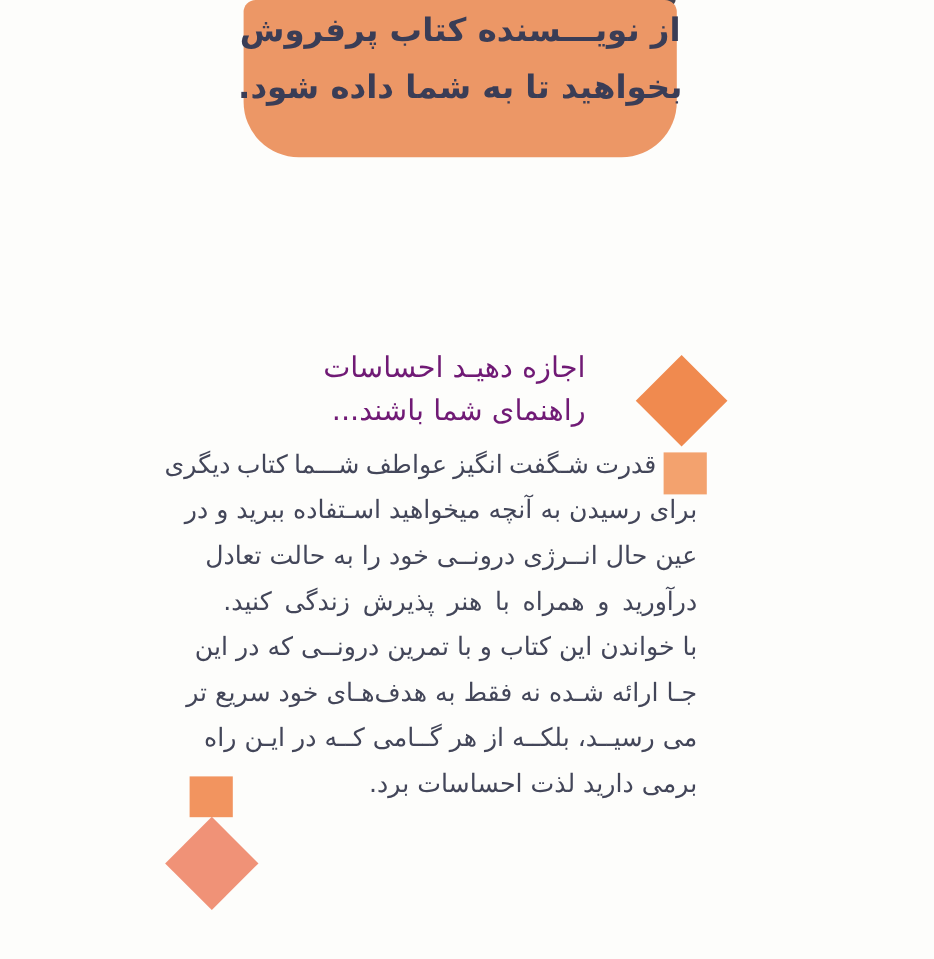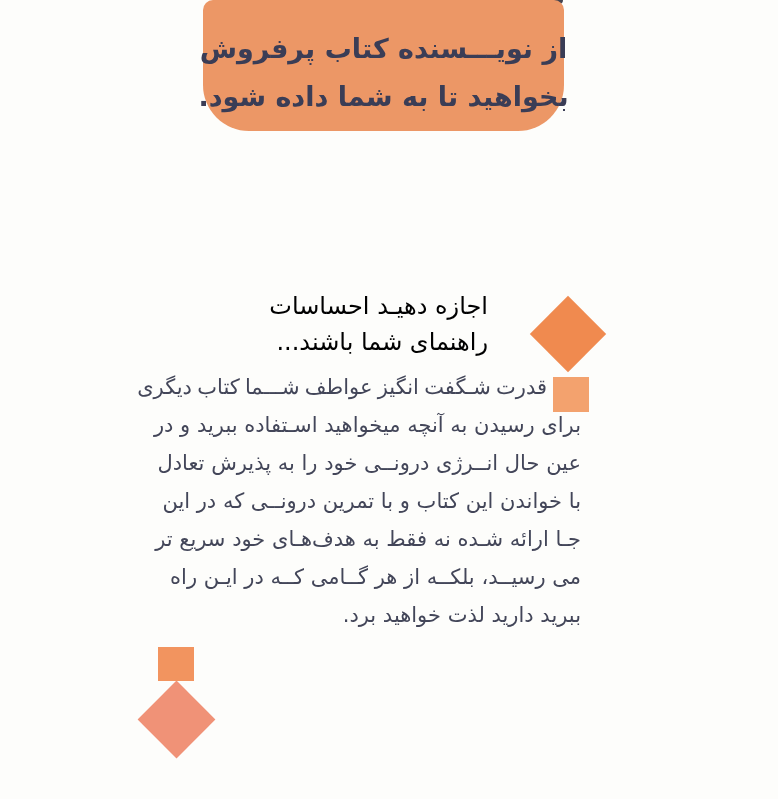--- a/index.html
+++ b/index.html
@@ -13,37 +13,37 @@
   
   .top-edge{
     position:absolute;left:307px;top:0;width:256px;height:4px;
     background:#454450;border-radius:0 0 4px 3px;
   }
   
   .banner{
     position:absolute;left:203px;top:0;width:361px;height:131px;
     background:#ec9766;
     border-radius:10px 10px 46px 46px;
-    display:flex;flex-direction:column;justify-content:center;align-items:center;
-    padding-top:14px;box-sizing:border-box;
+    display:flex;flex-direction:column;justify-content:flex-start;align-items:center;
+    padding-top:2px;box-sizing:border-box;
   }
   .banner-line{
     direction:rtl;
     color:#3a3d56;
     font-size:27px;font-weight:bold;
     line-height:48px;
     text-align:center;
     letter-spacing:0.5px;
     white-space:nowrap;
   }
   
   .heading{
     position:absolute;top:288px;right:290px;
     direction:rtl;text-align:right;
-    color:#000000;
+    color:#701a75;
     font-size:24px;line-height:36px;
     letter-spacing:0.3px;
   }
   .heading-line{white-space:nowrap;}
   
   .diamond-right{
     position:absolute;left:541px;top:307px;width:54px;height:54px;
     background:#f08a4f;transform:rotate(45deg);
   }
   .square-bullet{
@@ -89,23 +89,24 @@
     <div class="heading-line">اجازه دهیـد احساسات</div>
     <div class="heading-line">راهنمای شما باشند...</div>
   </div>
 
   <div class="diamond-right"></div>
   <div class="square-bullet"></div>
 
   <div class="body-text">
     <div class="bline indent-first">قدرت شـگفت انگیز عواطف شـــما کتاب دیگری</div>
     <div class="bline">برای رسیدن به آنچه میخواهید اسـتفاده ببرید و در</div>
-    <div class="bline">عین حال انــرژی درونــی خود را به پذیرش تعادل</div>
+    <div class="bline">عین حال انــرژی درونــی خود را به حالت تعادل</div>
+    <div class="bline">درآورید و همراه با هنر پذیرش زندگی کنید.</div>
     <div class="bline">با خواندن این کتاب و با تمرین درونــی که در این</div>
     <div class="bline">جـا ارائه شـده نه فقط به هدف‌هـای خود سریع تر</div>
     <div class="bline">می رسیــد، بلکــه از هر گــامی کــه در ایـن راه</div>
-    <div class="bline short">ببرید دارید لذت خواهید برد.</div>
+    <div class="bline short">برمی دارید لذت احساسات برد.</div>
   </div>
 
   <div class="square-bottom"></div>
   <div class="diamond-bottom"></div>
 
 </div>
 
 </body></html>

